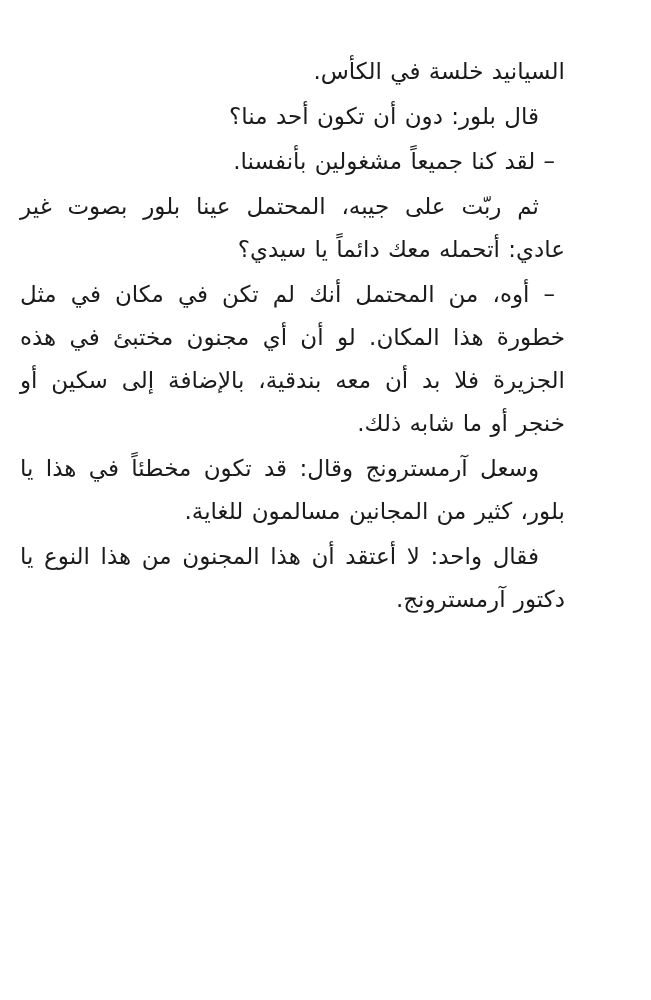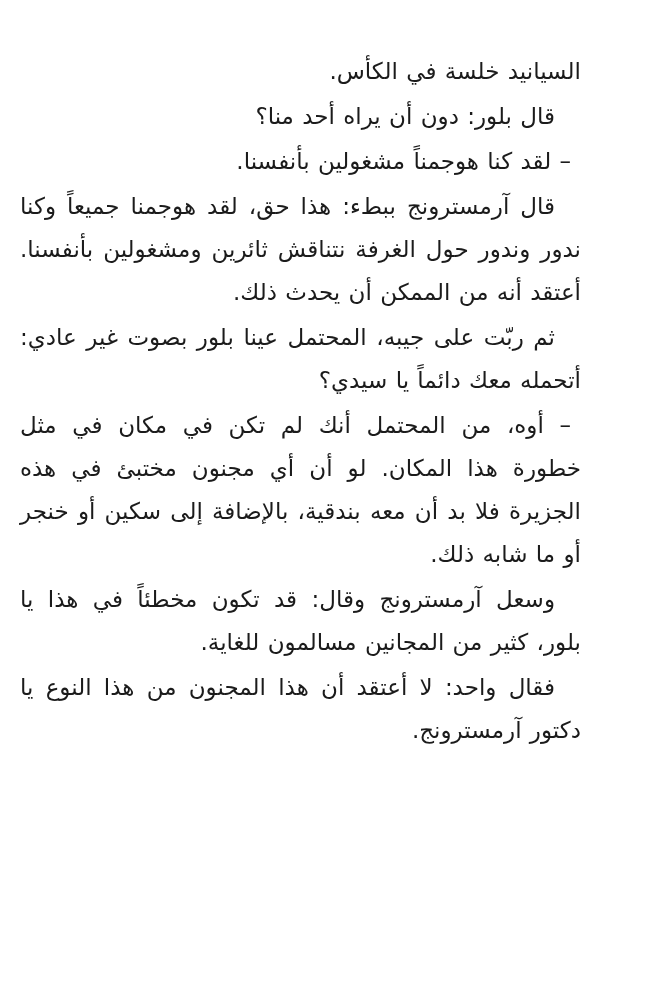--- a/index.html
+++ b/index.html
@@ -19,32 +19,31 @@
     width: 651px;
     height: 1000px;
     padding: 50px 70px 30px 20px;
     color: #1b1b1b;
     background: #ffffff;
     font-size: 23px;
     line-height: 43px;
     text-align: justify;
   }
   .para {
-    margin: 0 0 2px 0;
+    margin: 0 16px 2px 0;
     text-indent: 26px; 
     word-spacing: 1px;
   }
   .para.flush { text-indent: 0; }   
   .para.dash  { text-indent: 10px; } 
 </style>
 </head>
 <body>
 
 <div class="book-page">
   <p class="para flush">السيانيد خلسة في الكأس.</p>
-  <p class="para">قال بلور: دون أن يراه أحد منا؟</p>
-  <p class="para dash">– لقد كنا هوجمناً مشغولين بأنفسنا.</p>
-  <p class="para">قال آرمسترونج ببطء: هذا حق، لقد هوجمنا جميعاً وكنا ندور وندور حول الغرفة نتناقش ثائرين ومشغولين بأنفسنا. أعتقد أنه من الممكن أن يحدث ذلك.</p>
+  <p class="para">قال بلور: دون أن تكون أحد منا؟</p>
+  <p class="para dash">– لقد كنا جميعاً مشغولين بأنفسنا.</p>
   <p class="para">ثم ربّت على جيبه، المحتمل عينا بلور بصوت غير عادي: أتحمله معك دائماً يا سيدي؟</p>
   <p class="para dash">– أوه، من المحتمل أنك لم تكن في مكان في مثل خطورة هذا المكان. لو أن أي مجنون مختبئ في هذه الجزيرة فلا بد أن معه بندقية، بالإضافة إلى سكين أو خنجر أو ما شابه ذلك.</p>
   <p class="para">وسعل آرمسترونج وقال: قد تكون مخطئاً في هذا يا بلور، كثير من المجانين مسالمون للغاية.</p>
   <p class="para">فقال واحد: لا أعتقد أن هذا المجنون من هذا النوع يا دكتور آرمسترونج.</p>
 </div>
 
 </body></html>

